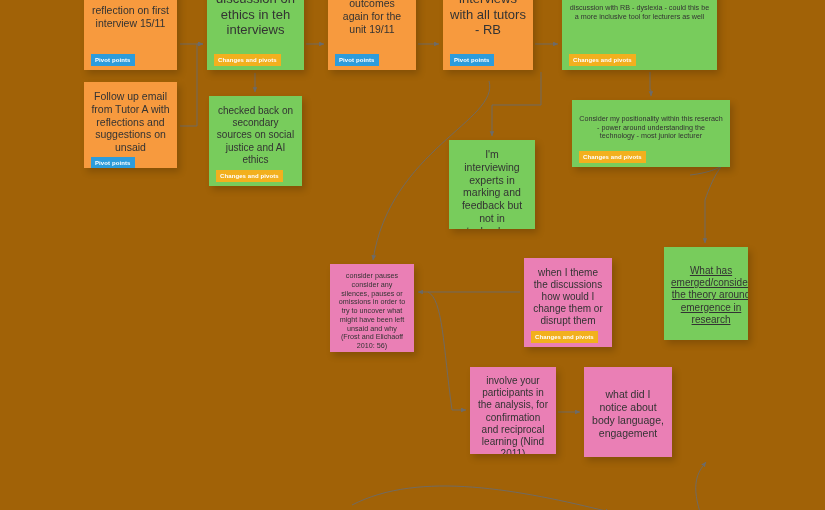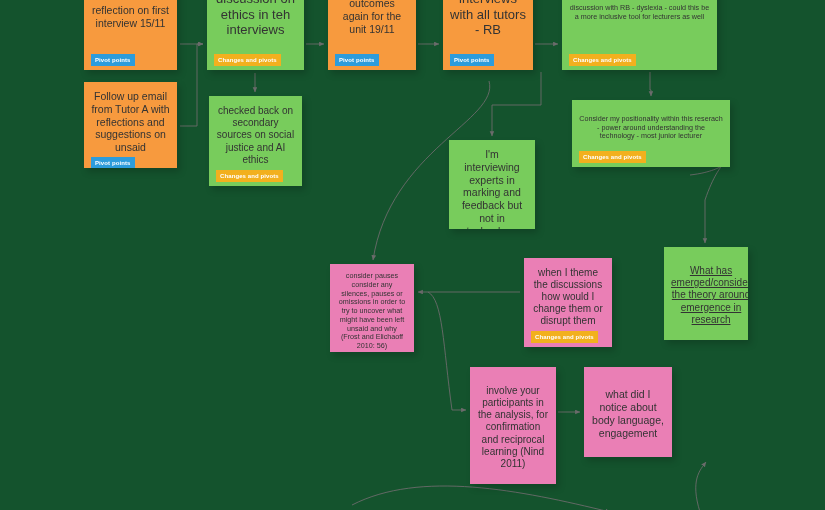--- a/index.html
+++ b/index.html
@@ -7,21 +7,21 @@
     margin: 0; padding: 0;
     width: 825px; height: 510px;
     background: #ffffff;
     font-family: "Liberation Sans", sans-serif;
     overflow: hidden;
   }
   #board {
     position: relative;
     width: 825px;
     height: 510px;
-    background: #14532d;
+    background: #a16207;
   }
   #connectors {
     position: absolute;
     left: 0; top: 0;
     width: 825px; height: 510px;
     pointer-events: none;
   }
   .note {
     position: absolute;
     box-shadow: 3px 4px 7px rgba(0,0,0,0.18);
@@ -67,21 +67,21 @@
   #note-ethics-discussion { left: 207px; top: -30px; width: 97px;  height: 100px; font-size: 13px; }
   #note-checked-back      { left: 209px; top: 96px;  width: 93px;  height: 90px; }
   #note-outcomes-again    { left: 328px; top: -26px; width: 88px;  height: 96px; }
   #note-interviews-tutors { left: 443px; top: -30px; width: 90px;  height: 100px; font-size: 14px; }
   #note-dyslexia          { left: 562px; top: -34px; width: 155px; height: 104px; }
   #note-positionality     { left: 572px; top: 100px; width: 158px; height: 67px; }
   #note-interviewing      { left: 449px; top: 140px; width: 86px;  height: 89px; }
   #note-pauses            { left: 330px; top: 264px; width: 84px;  height: 88px; }
   #note-theme             { left: 524px; top: 258px; width: 88px;  height: 89px; }
   #note-emerged           { left: 664px; top: 247px; width: 84px;  height: 93px; text-decoration: underline; }
-  #note-involve           { left: 470px; top: 367px; width: 86px;  height: 117px; align-items: center; }
+  #note-involve           { left: 470px; top: 367px; width: 86px;  height: 87px; align-items: center; }
   #note-body-language     { left: 584px; top: 367px; width: 88px;  height: 90px; }
 
   .fs11 { font-size: 10.5px; }
   .fs10 { font-size: 10px; }
   .fs8  { font-size: 7.2px; }
   .fs13 { font-size: 13px; }
 </style>
 </head>
 <body>
 

